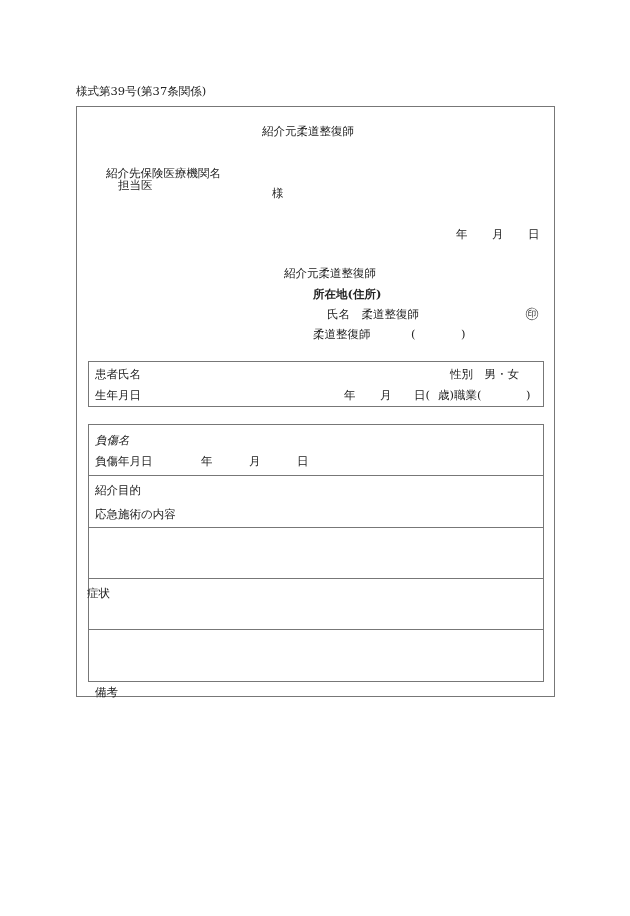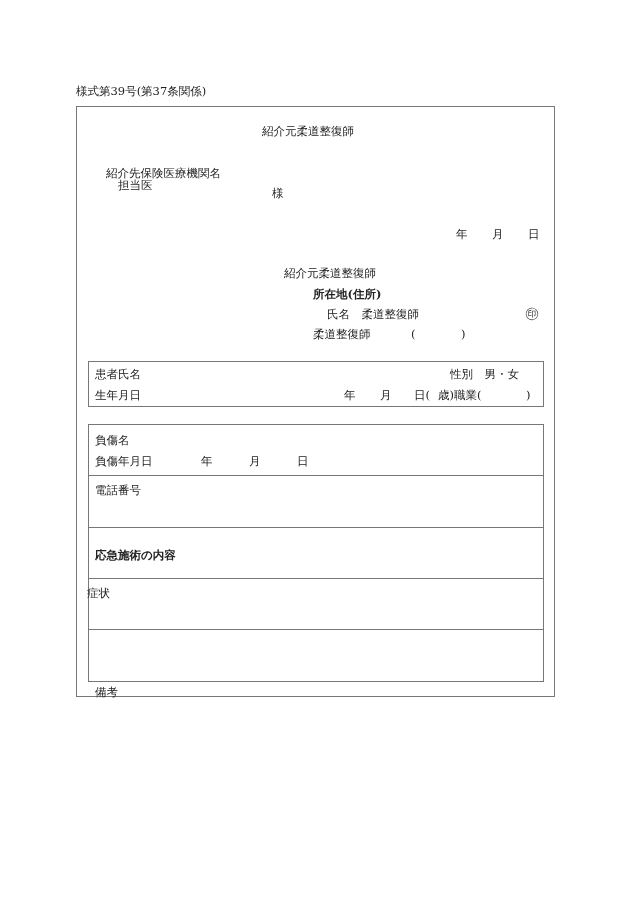--- a/index.html
+++ b/index.html
@@ -47,22 +47,22 @@
 <div class="abs" style="left:414px;top:388px;">日(</div>
 <div class="abs" style="left:438px;top:388px;">歳)職業(</div>
 <div class="abs" style="left:526px;top:388px;">)</div>
 
 <div class="box" style="left:88px;top:424px;width:456px;height:258px;"></div>
 <div class="hline" style="left:88px;top:475px;width:456px;"></div>
 <div class="hline" style="left:88px;top:527px;width:456px;"></div>
 <div class="hline" style="left:88px;top:578px;width:456px;"></div>
 <div class="hline" style="left:88px;top:629px;width:456px;"></div>
 
-<div class="abs" style="left:95px;top:433px;">負傷名</div>
+<div class="abs" style="left:95px;top:433px;font-style:italic;">負傷名</div>
 <div class="abs" style="left:95px;top:454px;">負傷年月日</div>
 <div class="abs" style="left:201px;top:454px;">年</div>
 <div class="abs" style="left:249px;top:454px;">月</div>
 <div class="abs" style="left:297px;top:454px;">日</div>
 
-<div class="abs" style="left:95px;top:483px;">電話番号</div>
-<div class="abs" style="left:95px;top:548px;font-weight:bold;">応急施術の内容</div>
+<div class="abs" style="left:95px;top:483px;">紹介目的</div>
+<div class="abs" style="left:95px;top:507px;">応急施術の内容</div>
 <div class="abs" style="left:87px;top:586px;">症状</div>
 <div class="abs" style="left:95px;top:637px;margin-top:48px;">備考</div>
 
 </body></html>

